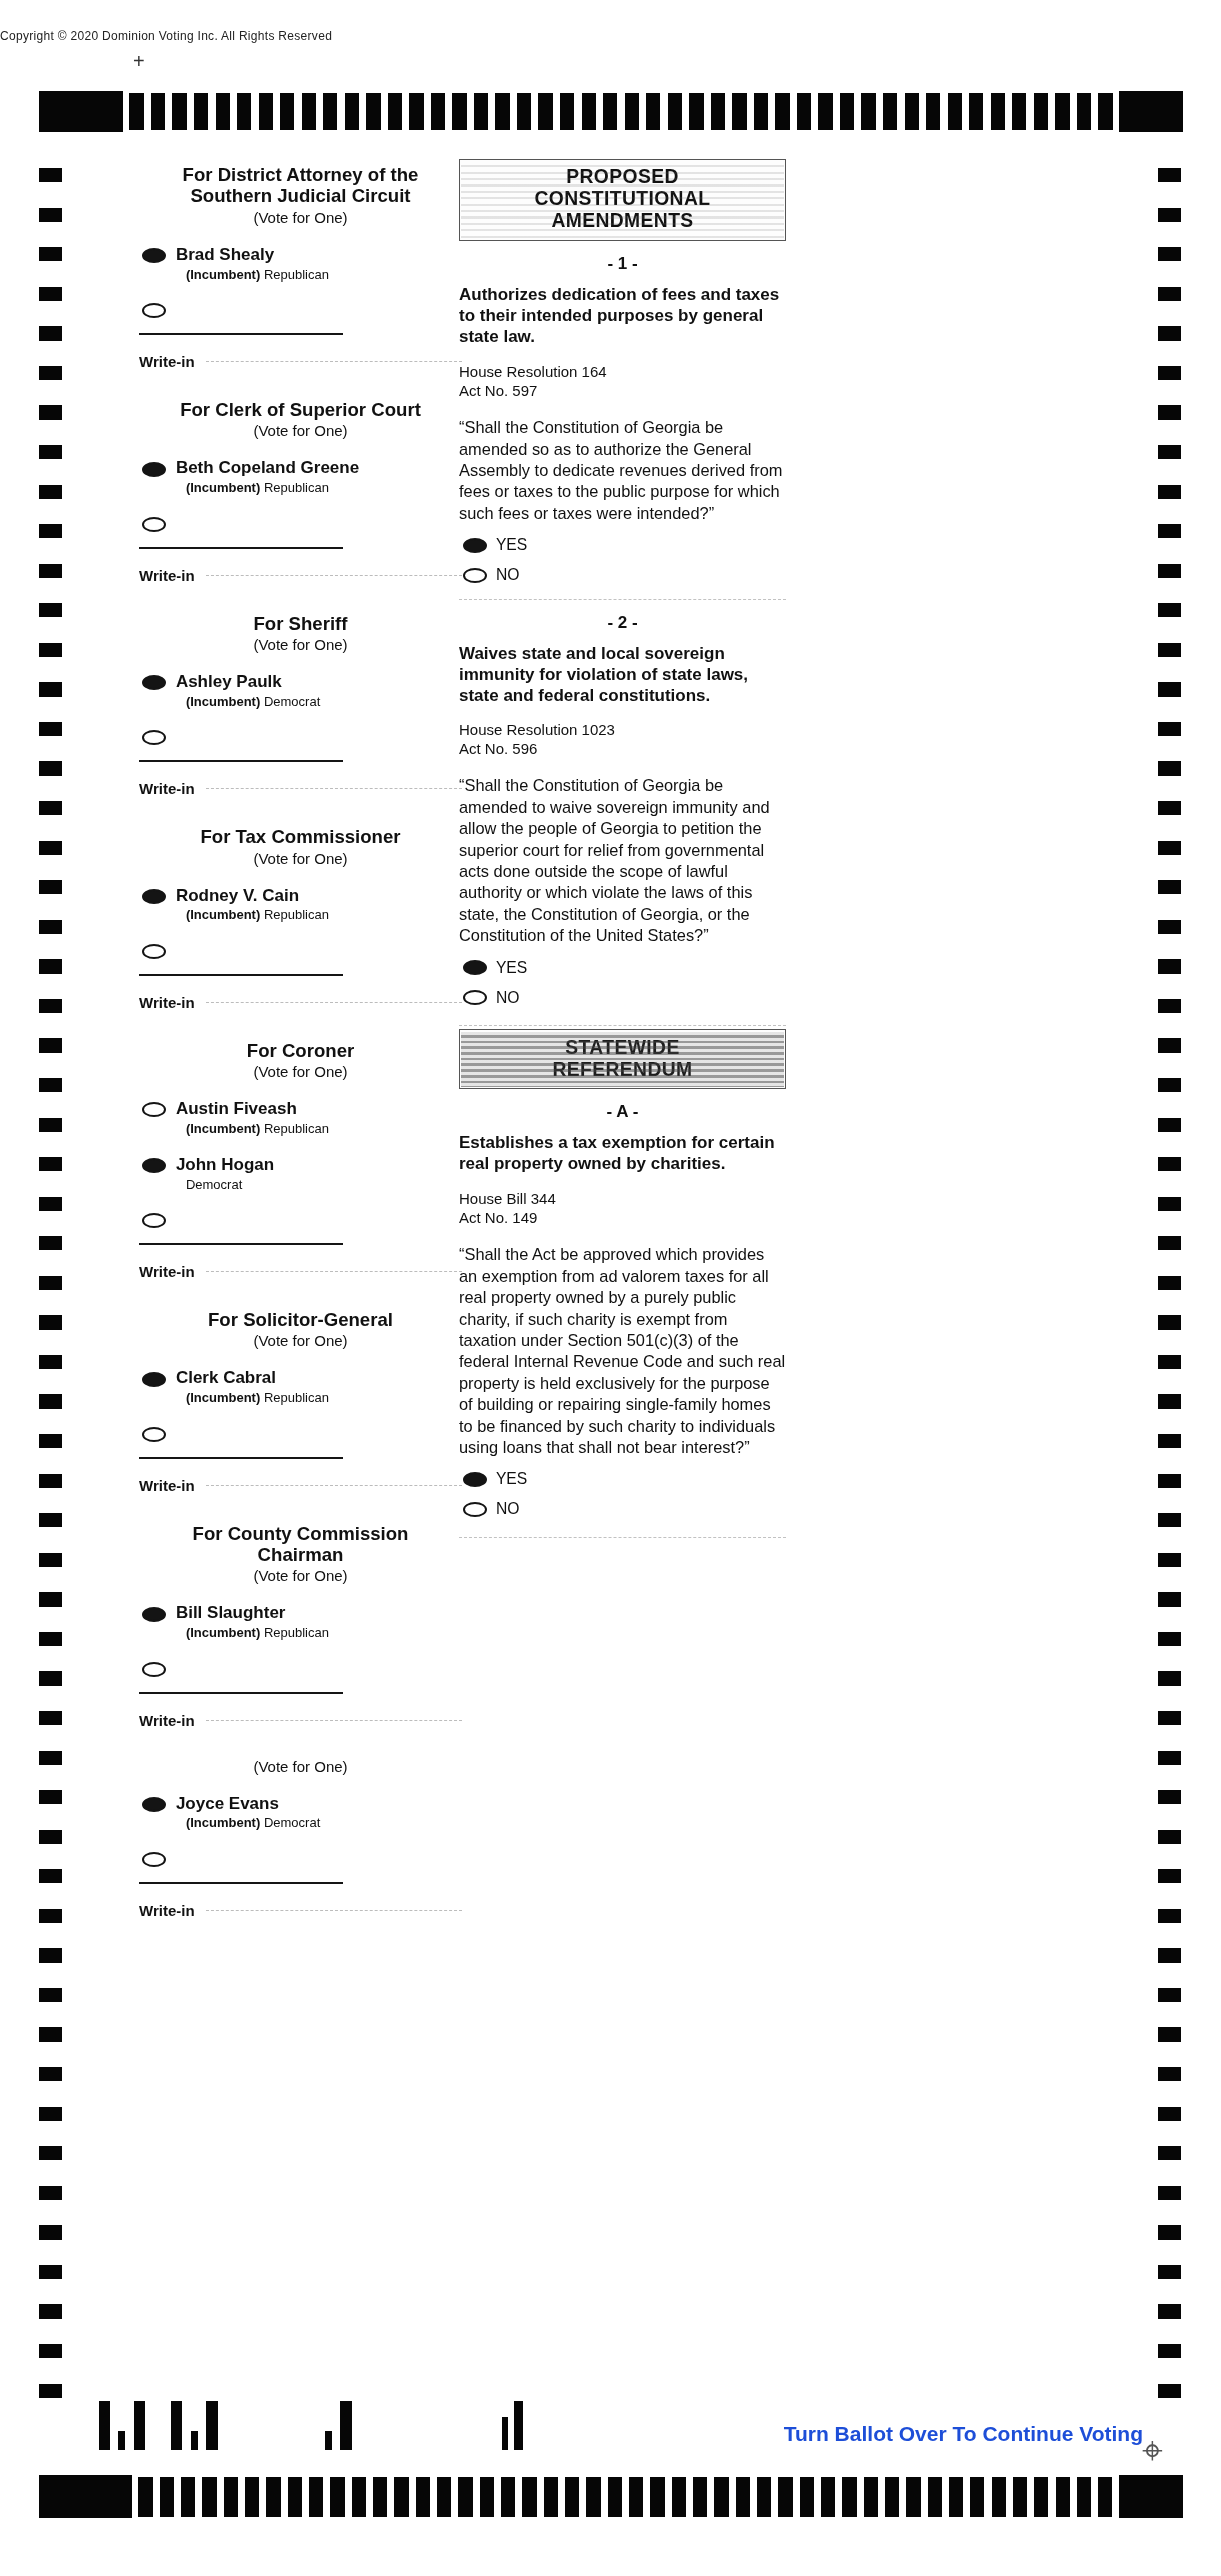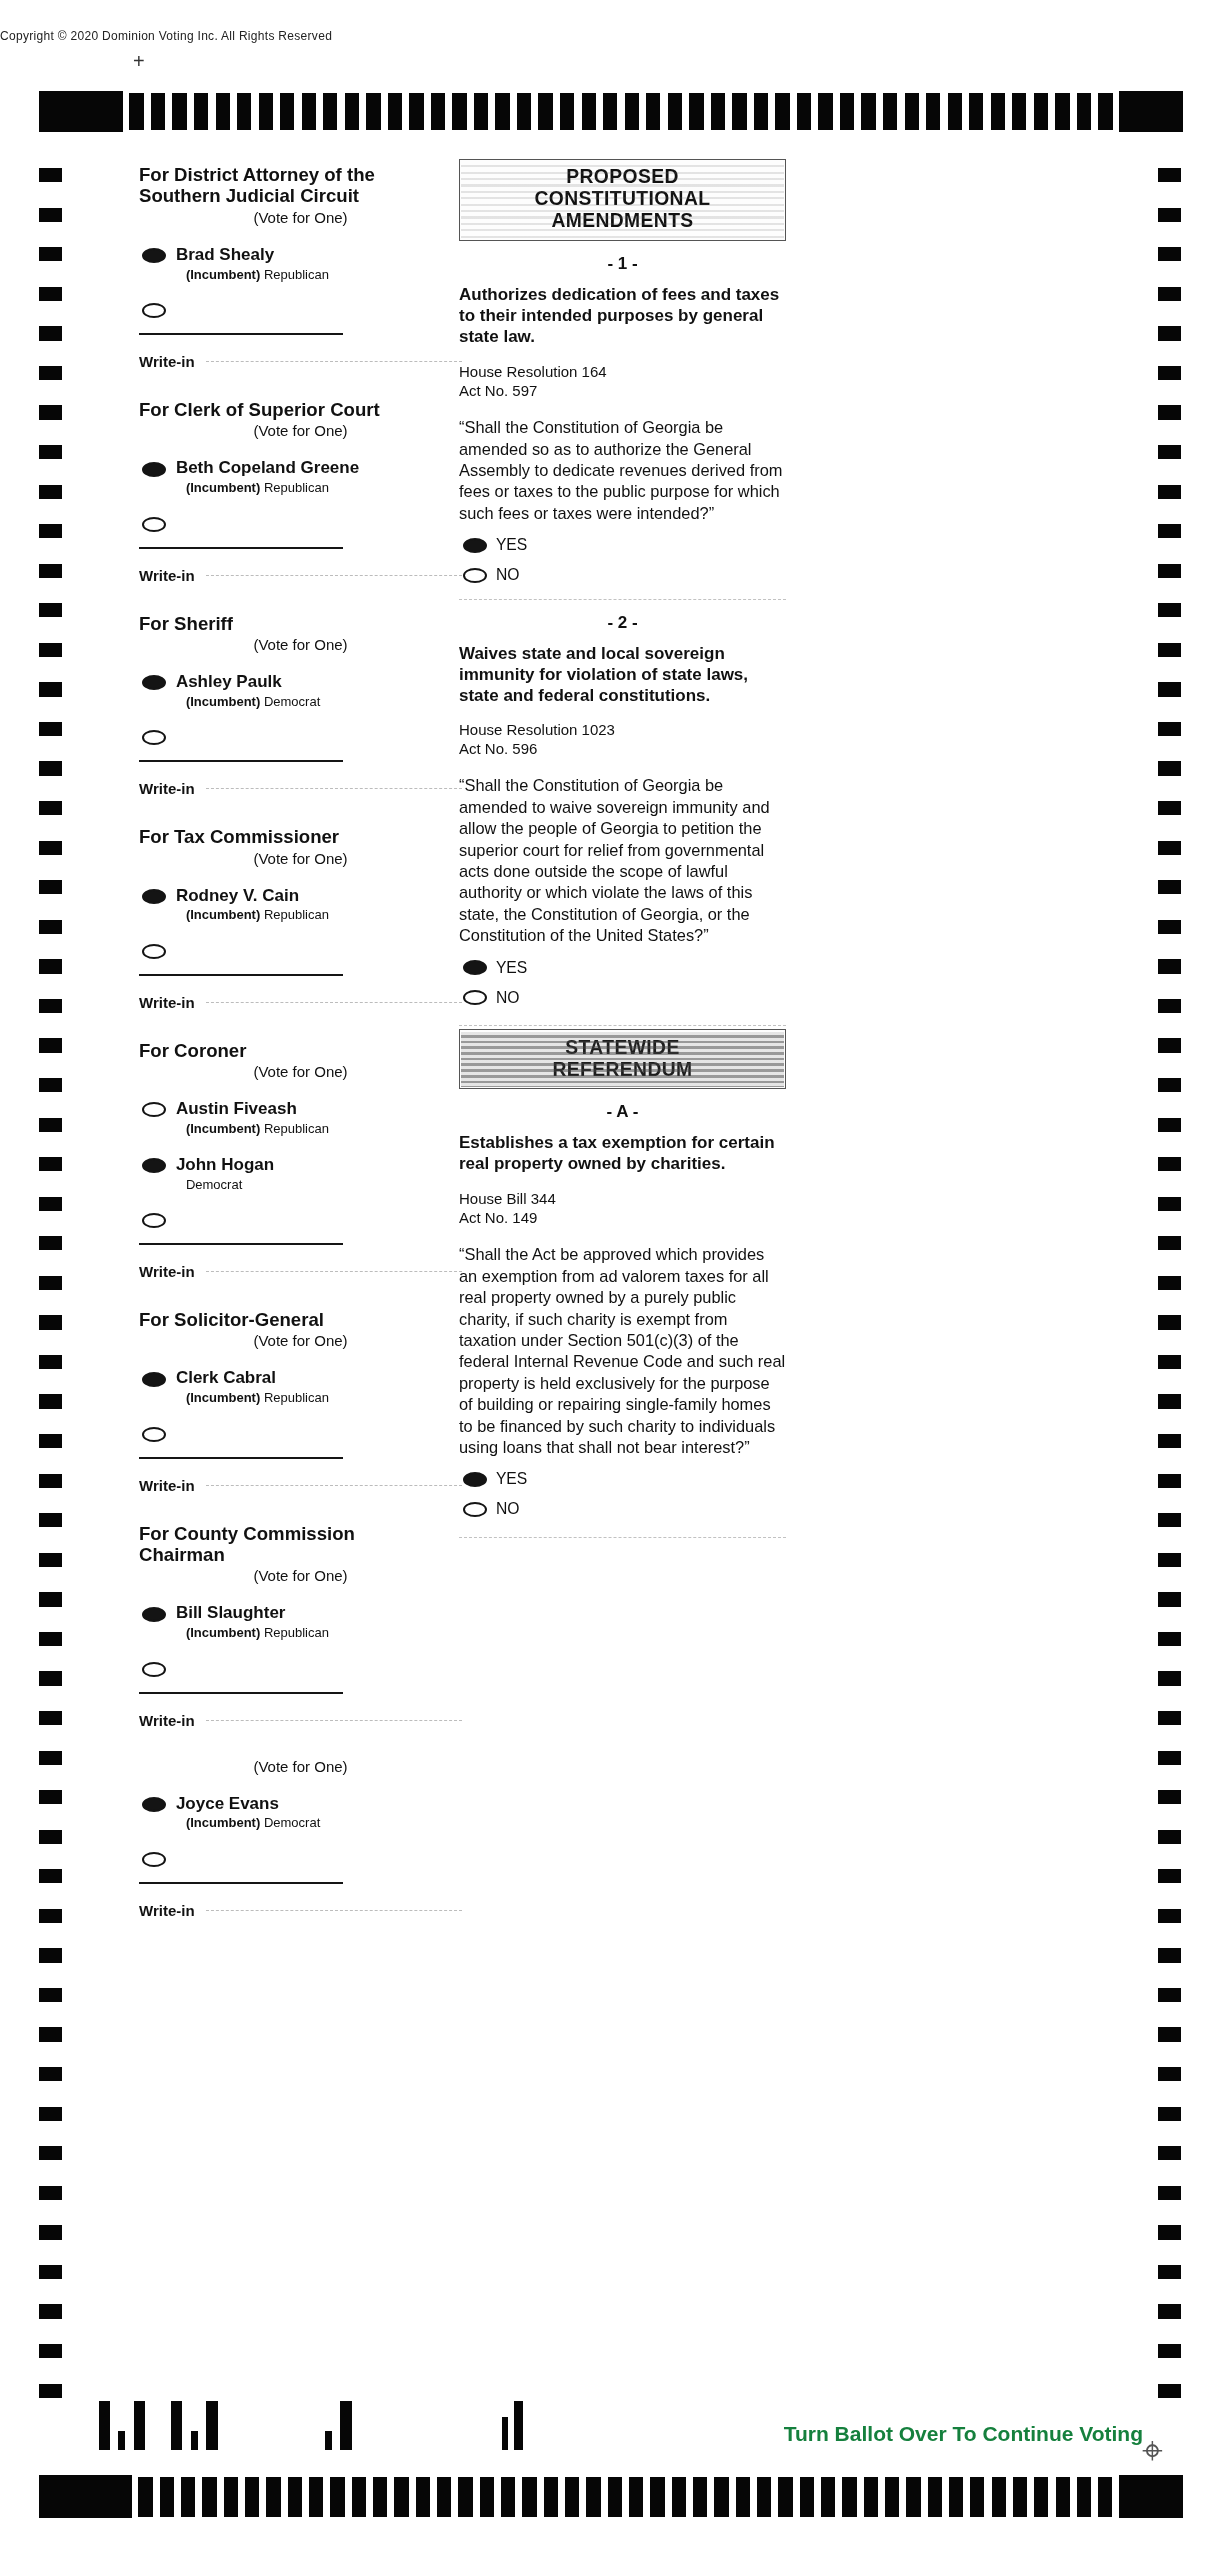--- a/index.html
+++ b/index.html
@@ -26,21 +26,21 @@
   .timing-col.right { left:1158px; }
   .timing-col .sq { width:23px; height:14.3px; background:#060606; }
 
   
   .oval { display:inline-block; width:24px; height:15px; border:2.1px solid #141414; border-radius:50%; background:#fff; box-sizing:border-box; flex:none; }
   .oval.filled { background:#141414; }
 
   
   .contests-col { position:absolute; left:139px; top:164px; width:323px; }
   .contest { margin-bottom:29px; }
-  .contest-title { font-weight:bold; font-size:18.6px; line-height:21.4px; white-space:pre-line; }
+  .contest-title { font-weight:bold; font-size:18.6px; line-height:21.4px; text-align:center; white-space:pre-line; }
   .vote-for { font-size:15px; text-align:center; margin-top:2.1px; }
   .candidate { display:flex; align-items:flex-start; margin-top:20px; padding-left:2.9px; }
   .candidate .oval { margin-right:10px; margin-top:2.1px; }
   .cand-name { display:block; font-weight:bold; font-size:17px; line-height:18.6px; }
   .cand-party { display:block; font-size:13px; margin-top:2.1px; padding-left:10px; }
   .party-prefix { font-weight:bold; }
   .writein-oval-row { margin-top:21.4px; padding-left:2.9px; height:17px; }
   .write-in { margin-top:13px; }
   .wi-line { width:204px; border-top:2.1px solid #151515; }
   .wi-row { display:flex; align-items:center; margin-top:18px; width:323px; }
@@ -61,21 +61,21 @@
   .measure-body { font-size:16.4px; line-height:21.4px; margin-top:17px; }
   .choice { display:flex; align-items:center; margin-top:12px; padding-left:4.3px; }
   .choice .oval { margin-right:8.6px; }
   .choice-label { font-weight:normal; font-size:15.7px; }
   .dashed-sep { border-top:1.4px dashed #c2c2c2; margin:14.3px 0 2.9px; }
   .dashed-sep.end { margin-top:18.6px; }
 
   
   .barcode { position:absolute; left:99px; top:2399px; height:51px; display:flex; align-items:flex-end; }
   .barcode .bbar { background:#060606; }
-  .footer-instruction { position:absolute; right:79px; top:2422px; font-weight:bold; font-size:21px; color:#15803d; }
+  .footer-instruction { position:absolute; right:79px; top:2422px; font-weight:bold; font-size:21px; color:#1d4ed8; }
   .crosshair { position:absolute; left:1142px; top:2432px; font-size:37px; color:#555; line-height:1; }
 </style>
 </head>
 <body>
 
 <div class="page">
 
   <div class="copyright">Copyright © 2020 Dominion Voting Inc. All Rights Reserved</div>
   <div class="plus-mark">+</div>
 

